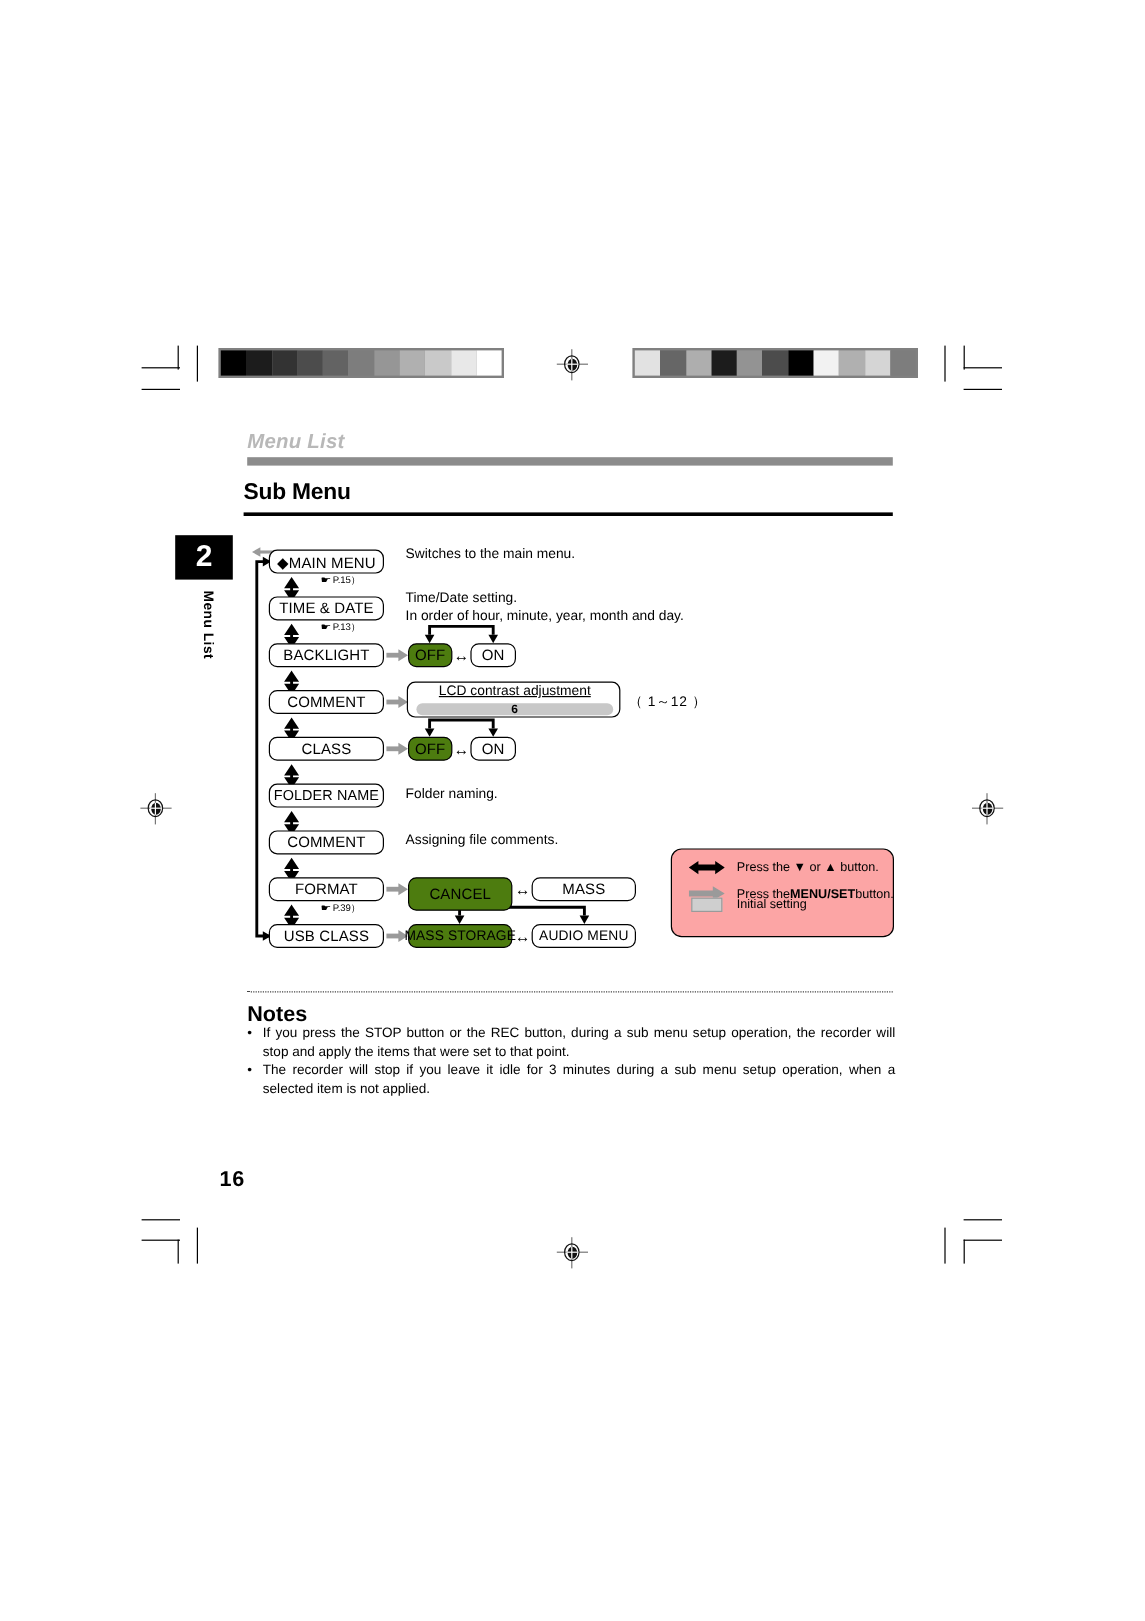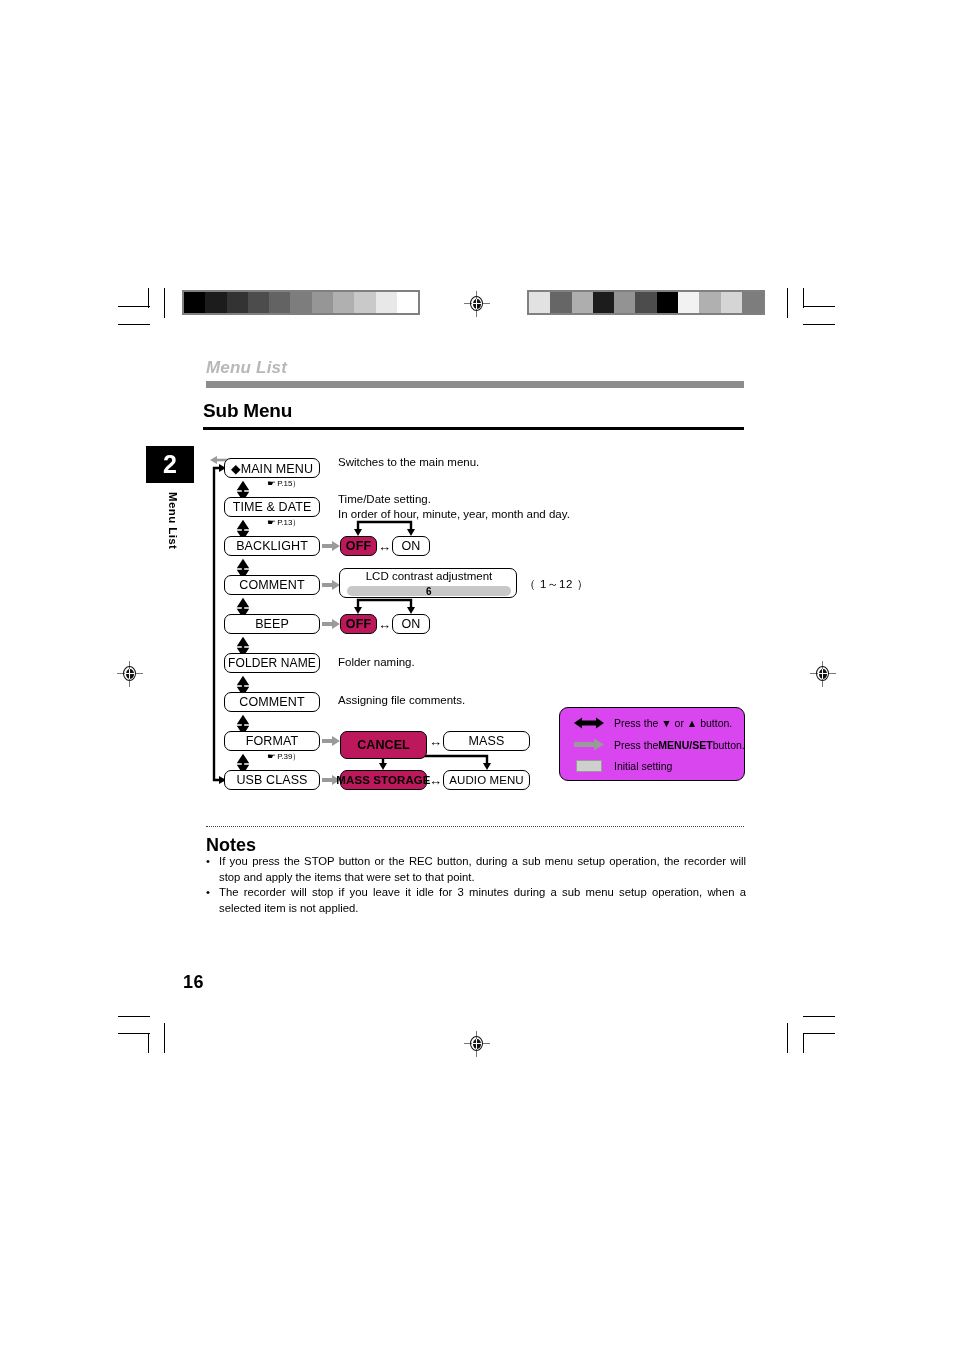--- a/index.html
+++ b/index.html
@@ -133,21 +133,21 @@
     border: 1.6px solid #000;
     border-radius: 7px;
     background: #fff;
     font-size: 12.5px;
     display: flex;
     align-items: center;
     justify-content: center;
     letter-spacing: 0.1px;
     white-space: nowrap;
   }
-  .node.shaded { background: #be185d; font-weight: bold; }
+  .node.shaded { background: #4d7c0f; }
   .menu-node { left: 224px; width: 96px; height: 20px; }
   .menu-node.wide { font-size: 12px; }
 
   .pageref {
     position: absolute;
     font-size: 8px;
     white-space: nowrap;
     letter-spacing: -0.1px;
   }
   .pageref .hand {
@@ -180,20 +180,21 @@
     border-radius: 7px;
     background: #fff;
     overflow: hidden;
   }
   .contrast-title {
     position: absolute;
     left: 0; top: 1px;
     width: 178px;
     text-align: center;
     font-size: 11.5px;
+    text-decoration: underline;
   }
   .contrast-bar {
     position: absolute;
     left: 7px; top: 17px;
     width: 164px; height: 10px;
     background: #c8c8c8;
     border-radius: 5px;
     font-size: 10px;
     font-weight: bold;
     display: flex;
@@ -203,21 +204,21 @@
   }
 
   
   .legend {
     position: absolute;
     left: 559px; top: 707px;
     width: 186px; height: 74px;
     box-sizing: border-box;
     border: 1.5px solid #000;
     border-radius: 9px;
-    background: #d946ef;
+    background: #fca5a5;
   }
   .legend-row {
     position: absolute;
     left: 12px;
     display: flex;
     align-items: center;
     font-size: 10.5px;
     white-space: nowrap;
   }
   .legend-row .glyph {
@@ -443,21 +444,21 @@
 <div style="position:absolute;left:378px;top:539px;font-size:13px;font-weight:bold;">↔</div>
 <div class="node" style="left:392px;top:536px;width:38px;height:20px;">ON</div>
 
 <div class="node menu-node" style="top:575px;">COMMENT</div>
 <div class="contrast-box">
   <div class="contrast-title">LCD contrast adjustment</div>
   <div class="contrast-bar">6</div>
 </div>
 <div class="range-label" style="left:524px;top:577px;">（ 1～12 ）</div>
 
-<div class="node menu-node" style="top:614px;">BEEP</div>
+<div class="node menu-node" style="top:614px;">CLASS</div>
 <div class="node shaded" style="left:340px;top:614px;width:37px;height:20px;">OFF</div>
 <div style="position:absolute;left:378px;top:617px;font-size:13px;font-weight:bold;">↔</div>
 <div class="node" style="left:392px;top:614px;width:38px;height:20px;">ON</div>
 
 <div class="node menu-node wide" style="top:653px;">FOLDER NAME</div>
 <div class="desc" style="left:338px;top:655px;">Folder naming.</div>
 
 <div class="node menu-node" style="top:692px;">COMMENT</div>
 <div class="desc" style="left:338px;top:693px;">Assigning file comments.</div>
 
@@ -484,21 +485,21 @@
   <div class="legend-row" style="top:30px;">
     <span class="glyph">
       <svg width="30" height="13" viewBox="0 0 30 13">
           <path d="M0,4 L20,4 L20,0.5 L30,6.5 L20,12.5 L20,9 L0,9 Z" fill="#9a9a9a"></path>
         </svg>
     </span>
     <span>Press the </span>
       <b>MENU/SET</b>
       <span> button.</span>
   </div>
-  <div class="legend-row" style="top:52px;">
+  <div class="legend-row" style="top:40px;">
     <span class="glyph">
         <span class="legend-swatch"></span>
       </span>
     <span>Initial setting</span>
   </div>
 </div>
 
 <div class="dotted-rule"></div>
 <div class="notes-title">Notes</div>
 <div class="note" style="top:854px;">If you press the STOP button or the REC button, during a sub menu setup operation, the recorder will stop and apply the items that were set to that point.</div>

